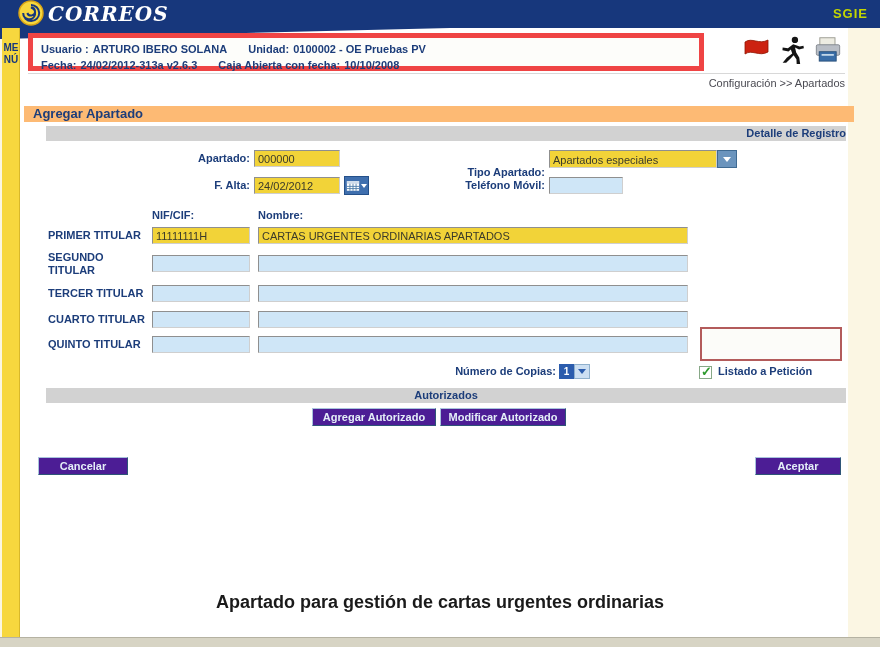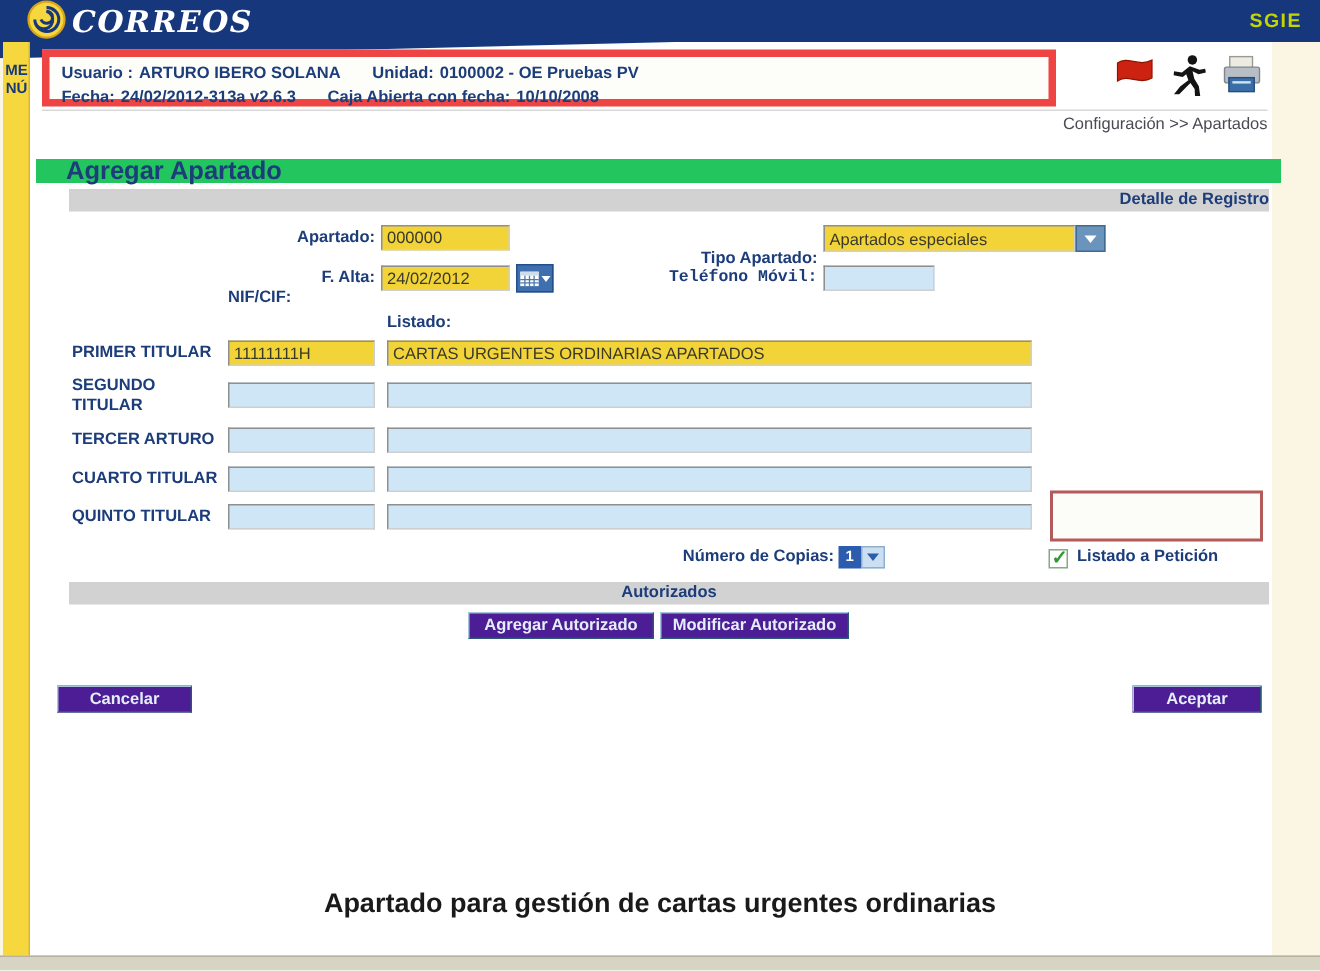--- a/index.html
+++ b/index.html
@@ -35,22 +35,22 @@
     border:5px solid #ef4444; padding:3px 8px; font-size:11px; font-weight:bold;
     color:#1c3d7a; line-height:16px; white-space:nowrap; }
   .header-box .pair { margin-right:14px; }
   .header-box .pair span { margin-right:4px; }
   .header-sep { left:28px; top:73px; width:817px; height:0; border-top:1px solid #d8d8d8; }
   .hdr-icons { right:38px; top:36px; display:flex; gap:8px; align-items:center; }
   .hdr-icons .ic { width:28px; height:28px; cursor:pointer; }
   .breadcrumb { right:35px; top:77px; font-size:11px; color:#4a4a52; }
 
   
-  .page-title-bar { left:24px; top:106px; width:830px; height:16px; background:#22c55e;
-    color:#1c3d7a; font-weight:bold; font-size:17px; line-height:16px; padding-left:20px; }
+  .page-title-bar { left:24px; top:106px; width:830px; height:16px; background:#fdba74;
+    color:#1c3d7a; font-weight:bold; font-size:13px; line-height:16px; padding-left:9px; }
   .detail-title-bar { left:46px; top:126px; width:800px; height:15px; background:#d2d2d2;
     color:#1c3d7a; font-weight:bold; font-size:11px; line-height:15px; text-align:right; }
   .autorizados-bar { left:46px; top:388px; width:800px; height:15px; background:#d2d2d2;
     color:#1c3d7a; font-weight:bold; font-size:11px; line-height:15px; text-align:center; }
 
   
   .flabel { color:#1c3d7a; font-weight:bold; font-size:11px; text-align:right; line-height:17px; }
   .field { border:1px solid; border-color:#8f8f8f #cfcfcf #cfcfcf #8f8f8f;
     font-family:"Liberation Sans", sans-serif; font-size:11px; padding:1px 3px;
     color:#3a3a2a; outline:none; }
@@ -179,35 +179,35 @@
   <div class="abs flabel" style="left:150px; top:177px; width:100px;">F. Alta:</div>
   <input class="abs field yellow" style="left: 254px; top: 177px; width: 86px; height: 17px;" value="24/02/2012">
   <div class="abs cal-btn">
     <svg width="16" height="15" viewBox="0 0 16 14">
       <rect x="1" y="2" width="14" height="11" fill="#fff"></rect>
       <rect x="1" y="2" width="14" height="3" fill="#cfdcea"></rect>
       <path d="M4.5 5 L4.5 13 M8 5 L8 13 M11.5 5 L11.5 13 M1 8 L15 8 M1 10.5 L15 10.5" stroke="#4c7ba8" stroke-width="1"></path>
     </svg>
     <span style="width:0;height:0;border-left:3px solid transparent;border-right:3px solid transparent;border-top:4px solid #fff;margin-left:1px;"></span>
   </div>
-  <div class="abs flabel" style="left:430px; top:177px; width:115px;font-family:Liberation Mono, monospace;">Teléfono Móvil:</div>
+  <div class="abs flabel" style="left:430px; top:177px; width:115px;">Teléfono Móvil:</div>
   <input class="abs field blue" style="left: 549px; top: 177px; width: 74px; height: 17px;" value="">
 
-  <div class="abs col-header" style="left:152px; top:192px;">NIF/CIF:</div>
-  <div class="abs col-header" style="left:258px; top:209px;">Listado:</div>
+  <div class="abs col-header" style="left:152px; top:209px;">NIF/CIF:</div>
+  <div class="abs col-header" style="left:258px; top:209px;">Nombre:</div>
 
   <div class="abs tit-label" style="top:229px;">PRIMER TITULAR</div>
   <input class="abs field yellow nif-input" style="top: 227px;" value="11111111H">
   <input class="abs field yellow nombre-input" style="top: 227px;" value="CARTAS URGENTES ORDINARIAS APARTADOS">
 
   <div class="abs tit-label" style="top:251px;">SEGUNDO TITULAR</div>
   <input class="abs field blue nif-input" style="top: 255px;" value="">
   <input class="abs field blue nombre-input" style="top: 255px;" value="">
 
-  <div class="abs tit-label" style="top:287px;">TERCER ARTURO</div>
+  <div class="abs tit-label" style="top:287px;">TERCER TITULAR</div>
   <input class="abs field blue nif-input" style="top: 285px;" value="">
   <input class="abs field blue nombre-input" style="top: 285px;" value="">
 
   <div class="abs tit-label" style="top:313px;">CUARTO TITULAR</div>
   <input class="abs field blue nif-input" style="top: 311px;" value="">
   <input class="abs field blue nombre-input" style="top: 311px;" value="">
 
   <div class="abs tit-label" style="top:338px;">QUINTO TITULAR</div>
   <input class="abs field blue nif-input" style="top: 336px;" value="">
   <input class="abs field blue nombre-input" style="top: 336px;" value="">

